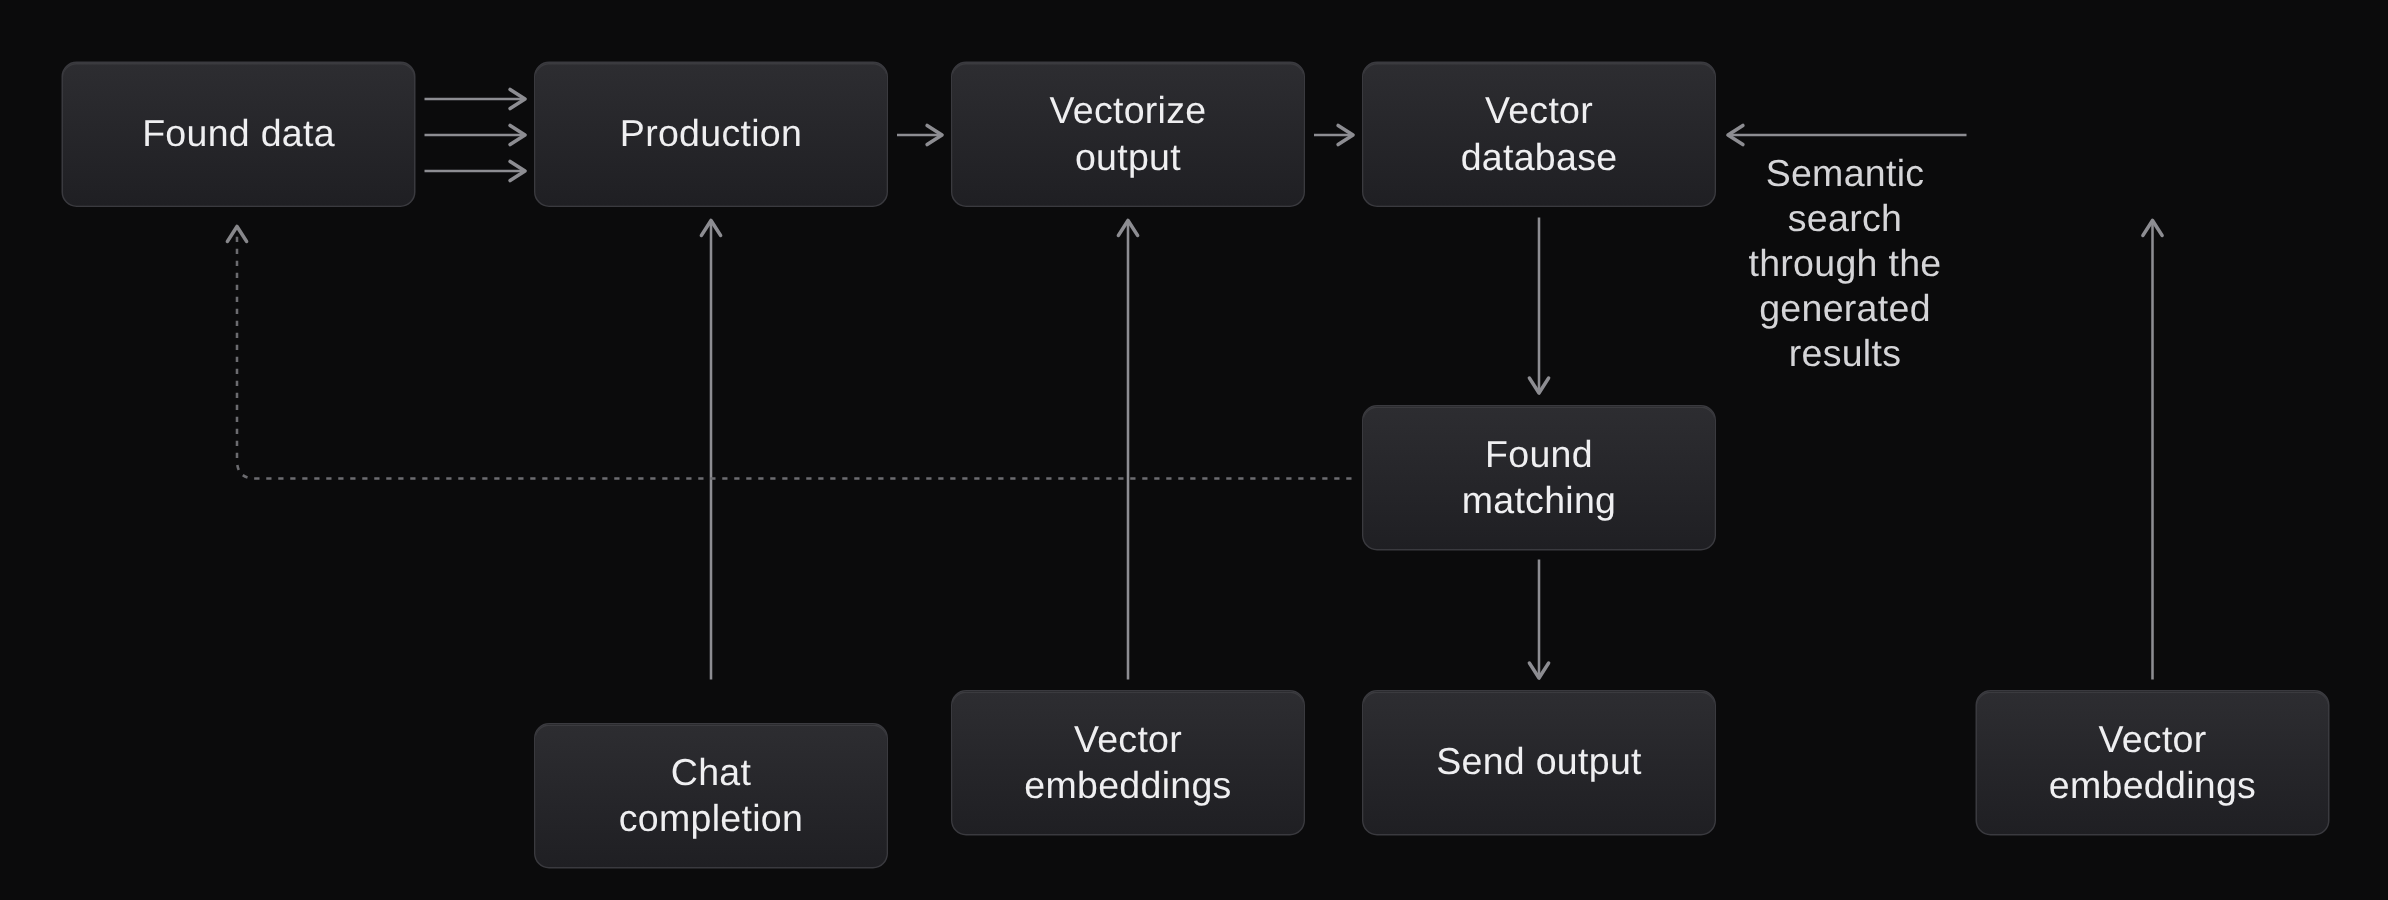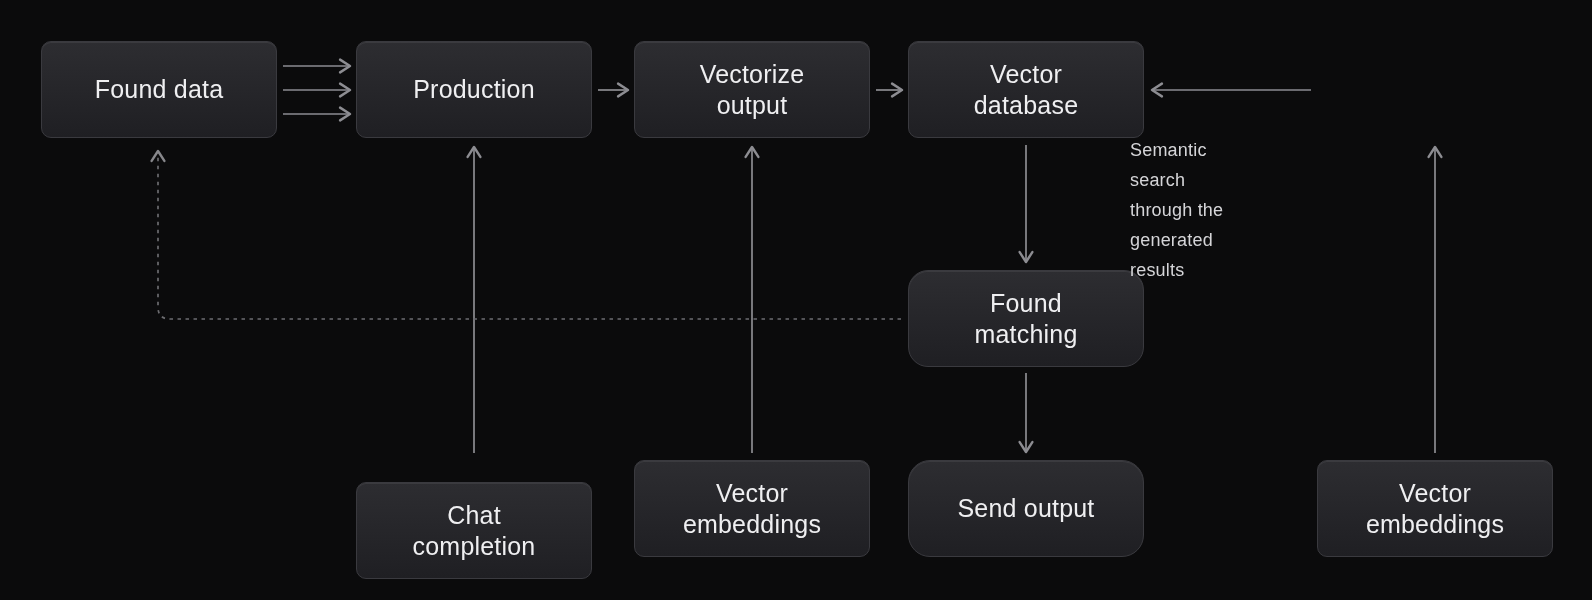--- a/index.html
+++ b/index.html
@@ -43,26 +43,25 @@
     font-size: 25px;
     line-height: 31px;
     text-align: center;
     white-space: pre-line;
     letter-spacing: 0.2px;
   }
   .note {
     position: absolute;
     width: 200px;
     color: #d5d5d8;
-    font-size: 18px;
+    font-size: 25px;
     line-height: 30px;
-    text-align: left;
+    text-align: center;
     white-space: pre-line;
     letter-spacing: 0.2px;
-    margin-top: 34px;
   }
 </style>
 </head>
 <body>
 
 <div class="stage">
 
   <svg class="edges" width="1592" height="600" viewBox="0 0 1592 600">
     <defs>
       <marker id="chev" viewBox="0 0 12 12" refX="9.5" refY="6" markerWidth="10" markerHeight="10" orient="auto">
@@ -102,36 +101,36 @@
     <span class="node-label">Vectorize
 output</span>
   </div>
 
   <div class="node" style="left:908px; top:41px;">
     <span class="node-label">Vector
 database</span>
   </div>
 
 
-  <div class="node" style="left:908px; top:270px;border-radius:20px;">
+  <div class="node" style="left:908px; top:270px;">
     <span class="node-label">Found
 matching</span>
   </div>
 
   <div class="node" style="left:356px; top:460px;margin-top:22px;">
     <span class="node-label">Chat
 completion</span>
   </div>
 
   <div class="node" style="left:634px; top:460px;">
     <span class="node-label">Vector
 embeddings</span>
   </div>
 
-  <div class="node" style="left:908px; top:460px;border-radius:22px;">
+  <div class="node" style="left:908px; top:460px;">
     <span class="node-label">Send output</span>
   </div>
 
   <div class="node" style="left:1317px; top:460px;">
     <span class="node-label">Vector
 embeddings</span>
   </div>
 
   <div class="note" style="left:1130px; top:101px;">Semantic
 search

